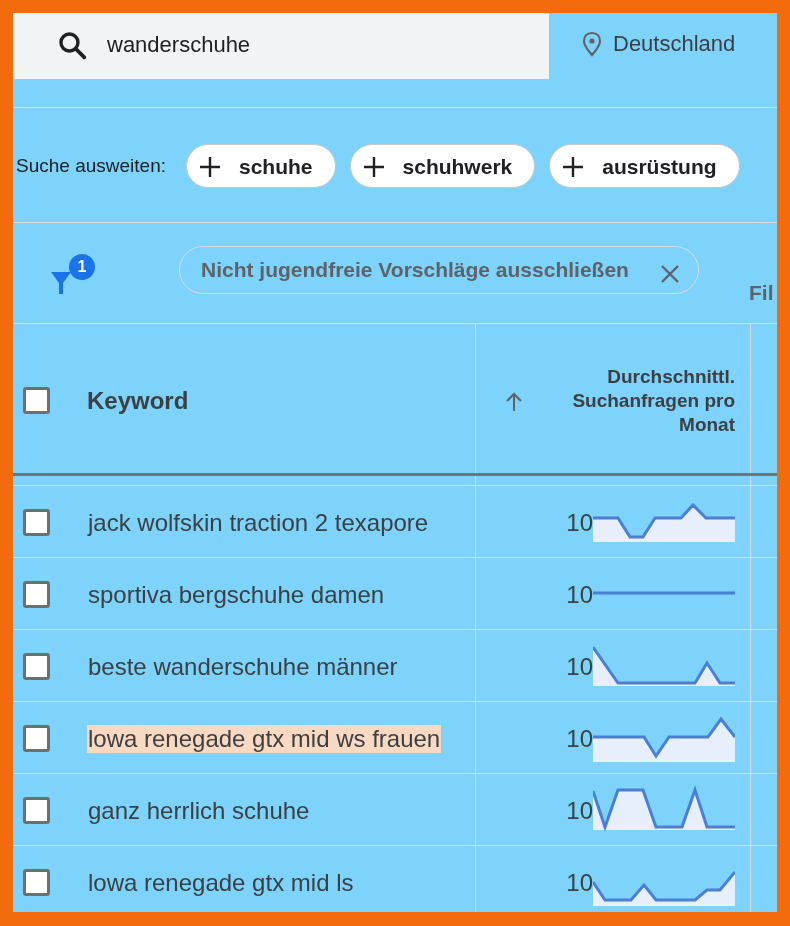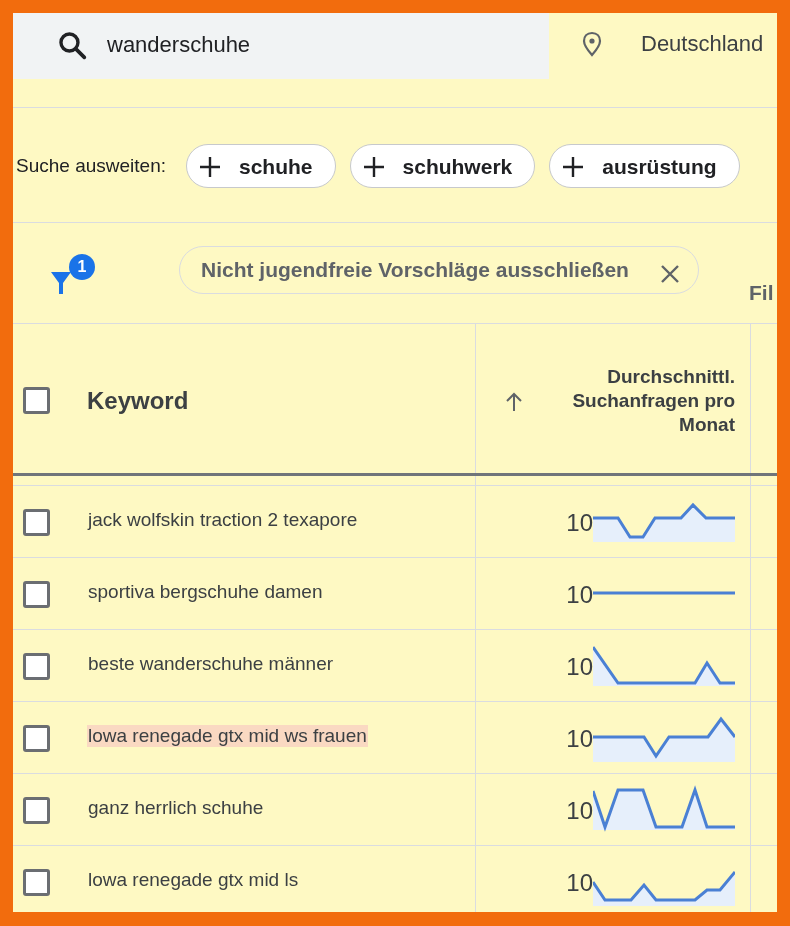--- a/index.html
+++ b/index.html
@@ -1,30 +1,30 @@
 <!DOCTYPE html>
 <html><head>
 <meta charset="utf-8">
 <style>
   * { box-sizing: border-box; margin: 0; padding: 0; }
   html, body { width: 790px; height: 926px; overflow: hidden; background: #f26c0d; }
   body { font-family: "Liberation Sans", sans-serif; color: #3c4043; position: relative; }
   .frame {
     position: absolute; left: 13px; top: 13px; width: 764px; height: 899px;
-    background: #fef9c3; overflow: hidden;
+    background: #7dd3fc; overflow: hidden;
   }
   
   .search-row { position: absolute; left: 0; top: 0; width: 764px; height: 66px; }
   .search-box {
     position: absolute; left: 0; top: 0; width: 536px; height: 66px;
     background: #f1f3f4; display: flex; align-items: center;
   }
   .search-icon { position: absolute; left: 43px; top: 16px; width: 34px; height: 34px; }
   .search-text { position: absolute; left: 94px; top: 19px; font-size: 22px; color: #202124; }
-  .location { position: absolute; left: 568px; top: 18px; display: flex; align-items: center; gap: 28px; }
+  .location { position: absolute; left: 568px; top: 18px; display: flex; align-items: center; }
   .location-icon { width: 22px; height: 26px; margin-right: 10px; }
   .location-text { font-size: 22px; color: #3c4043; }
   .divider { position: absolute; left: 0; width: 764px; height: 1px; background: #dadce0; }
   
   .expand-row { position: absolute; left: 0; top: 128px; height: 50px; display: flex; align-items: center; }
   .expand-label { font-size: 19px; color: #202124; margin-left: 3px; margin-right: 20px; }
   .chip {
     height: 44px; border: 1.5px solid #c7c9cc; border-radius: 22px; display: flex;
     align-items: center; padding: 1px 22px 0 12px; margin-right: 14px; background: #fff;
   }
@@ -55,21 +55,21 @@
   }
   .th-keyword { position: absolute; left: 74px; top: 64px; font-size: 24px; font-weight: bold; color: #3c4043; }
   .sort-icon { position: absolute; left: 490px; top: 68px; width: 22px; height: 22px; }
   .th-volume {
     position: absolute; right: 42px; top: 42px; font-size: 19px; font-weight: bold; color: #3c4043;
     text-align: right; line-height: 24px; width: 200px;
   }
   .tbody { position: relative; margin-top: 9px; border-top: 1px solid #dadce0; }
   .row { position: relative; height: 72px; border-bottom: 1.5px solid #dadce0; }
   .row .cb { left: 10px; top: 23px; }
-  .kw { position: absolute; left: 74px; top: 23px; font-size: 19px; color: #3c4043; padding: 0 1px; }
+  .kw { position: absolute; left: 74px; top: 23px; font-size: 24px; color: #3c4043; padding: 0 1px; }
   .kw.highlight { background: #fad9c2; }
   .vol { position: absolute; left: 532px; top: 23px; width: 48px; text-align: right; font-size: 24px; color: #3c4043; }
   .spark { position: absolute; left: 580px; top: 8px; width: 142px; height: 56px; }
 </style>
 </head>
 <body>
 
 <div class="frame">
 
   <div class="search-row">

